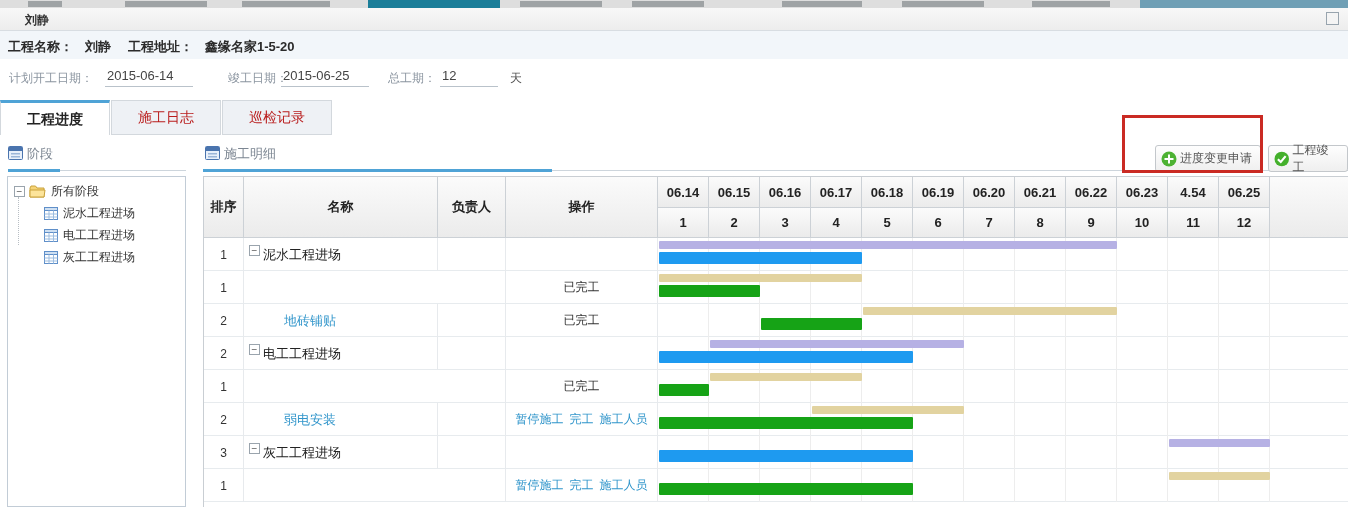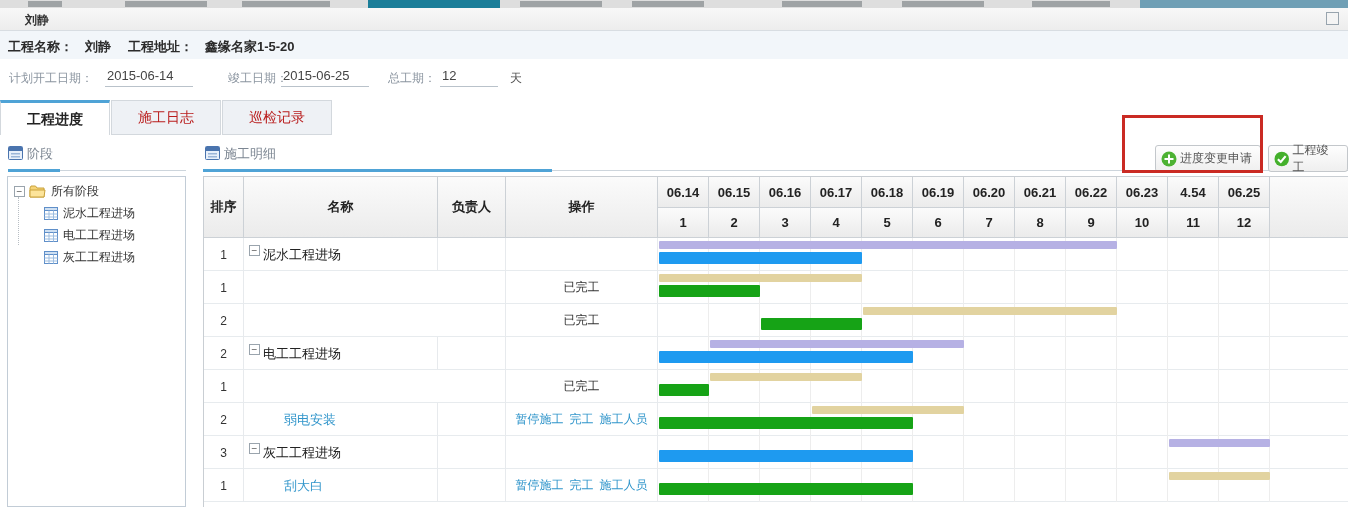--- a/index.html
+++ b/index.html
@@ -241,20 +241,23 @@
         <div class="bcell op-cell" style="left: 302px; width: 152px;">
           <span>已完工</span>
         </div>
         <div class="gantt" style="left: 454px; width: 612px;">
           <div class="bar" style="left: 1px; width: 203px; top: 3px; height: 8px; background: rgb(226, 211, 160);"></div>
           <div class="bar" style="left: 1px; width: 101px; top: 14px; height: 12px; background: rgb(22, 163, 22);"></div>
         </div>
       </div>
       <div class="body-row" style="top: 127px;">
         <div class="bcell order-cell" style="left: 0px; width: 40px;">2</div>
+        <div class="bcell " style="left: 40px; width: 194px;">
+          <span class="name-link" style="margin-left:40px">地砖铺贴</span>
+        </div>
         <div class="bcell " style="left: 234px; width: 68px;"></div>
         <div class="bcell op-cell" style="left: 302px; width: 152px;">
           <span>已完工</span>
         </div>
         <div class="gantt" style="left: 454px; width: 612px;">
           <div class="bar" style="left: 205px; width: 254px; top: 3px; height: 8px; background: rgb(226, 211, 160);"></div>
           <div class="bar" style="left: 103px; width: 101px; top: 14px; height: 12px; background: rgb(22, 163, 22);"></div>
         </div>
       </div>
       <div class="body-row" style="top: 160px;">
@@ -305,23 +308,20 @@
         </div>
         <div class="bcell " style="left: 234px; width: 68px;"></div>
         <div class="bcell op-cell" style="left: 302px; width: 152px;"></div>
         <div class="gantt" style="left: 454px; width: 612px;">
           <div class="bar" style="left: 511px; width: 101px; top: 3px; height: 8px; background: rgb(182, 177, 228);"></div>
           <div class="bar" style="left: 1px; width: 254px; top: 14px; height: 12px; background: rgb(30, 154, 240);"></div>
         </div>
       </div>
       <div class="body-row" style="top: 292px;">
         <div class="bcell order-cell" style="left: 0px; width: 40px;">1</div>
-        <div class="bcell " style="left: 40px; width: 194px;">
-          <span class="name-link" style="margin-left:40px">刮大白</span>
-        </div>
         <div class="bcell " style="left: 234px; width: 68px;"></div>
         <div class="bcell op-cell" style="left: 302px; width: 152px;">
           <span class="op-link">暂停施工</span>
           <span class="op-link">完工</span>
           <span class="op-link">施工人员</span>
         </div>
         <div class="gantt" style="left: 454px; width: 612px;">
           <div class="bar" style="left: 511px; width: 101px; top: 3px; height: 8px; background: rgb(226, 211, 160);"></div>
           <div class="bar" style="left: 1px; width: 254px; top: 14px; height: 12px; background: rgb(22, 163, 22);"></div>
         </div>

